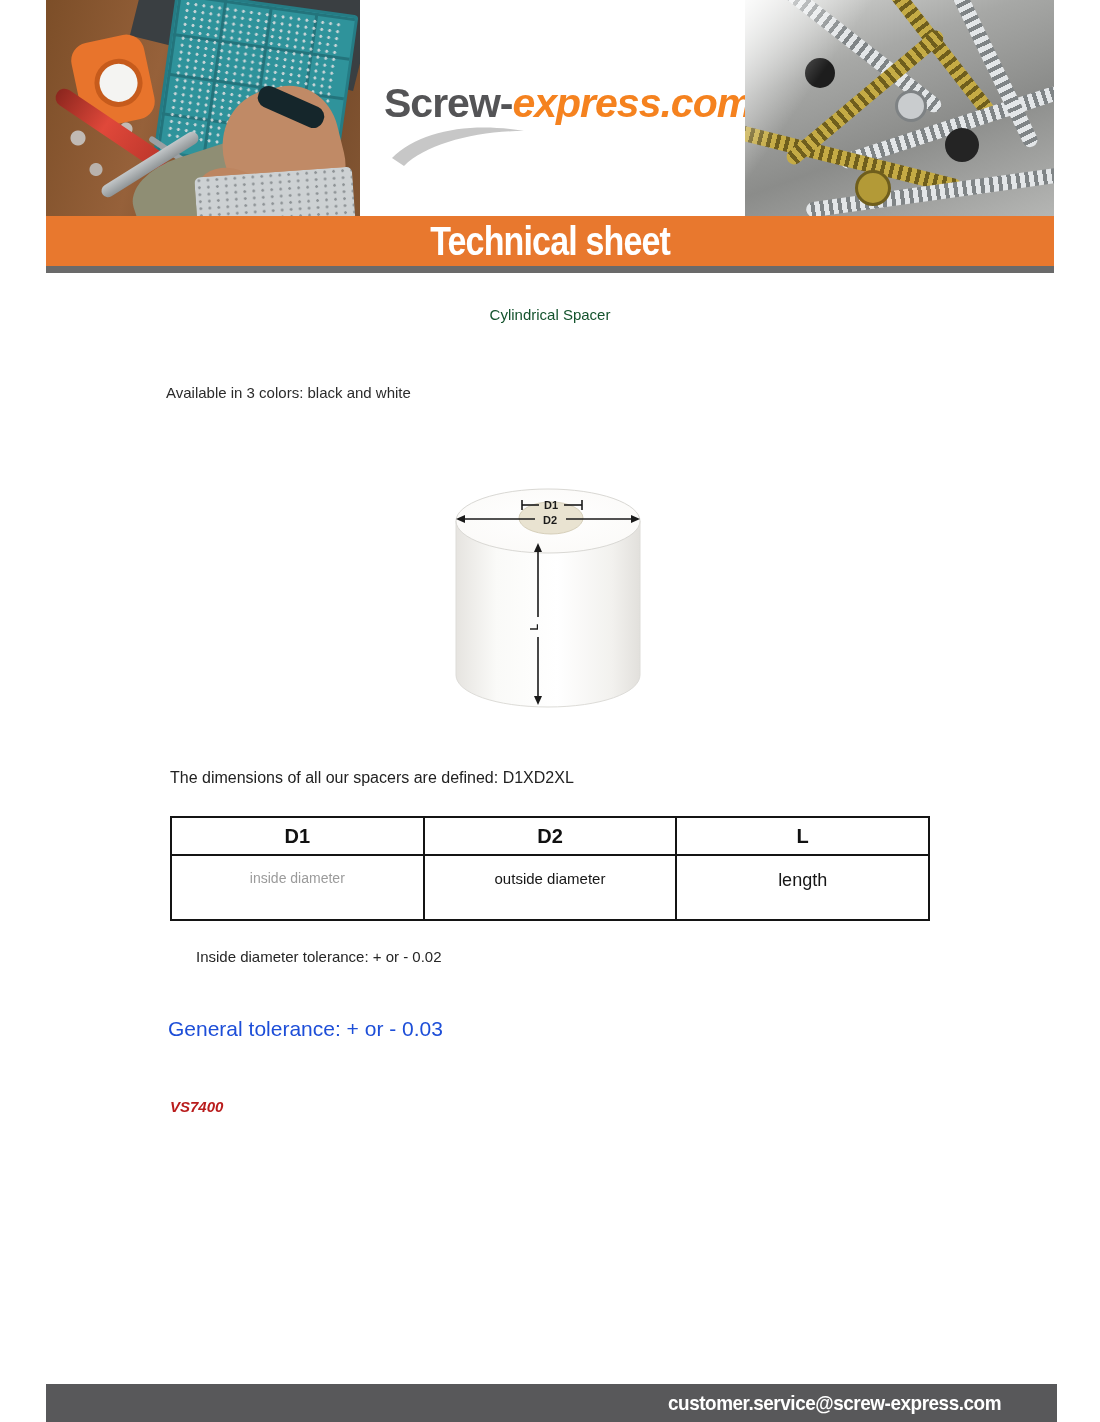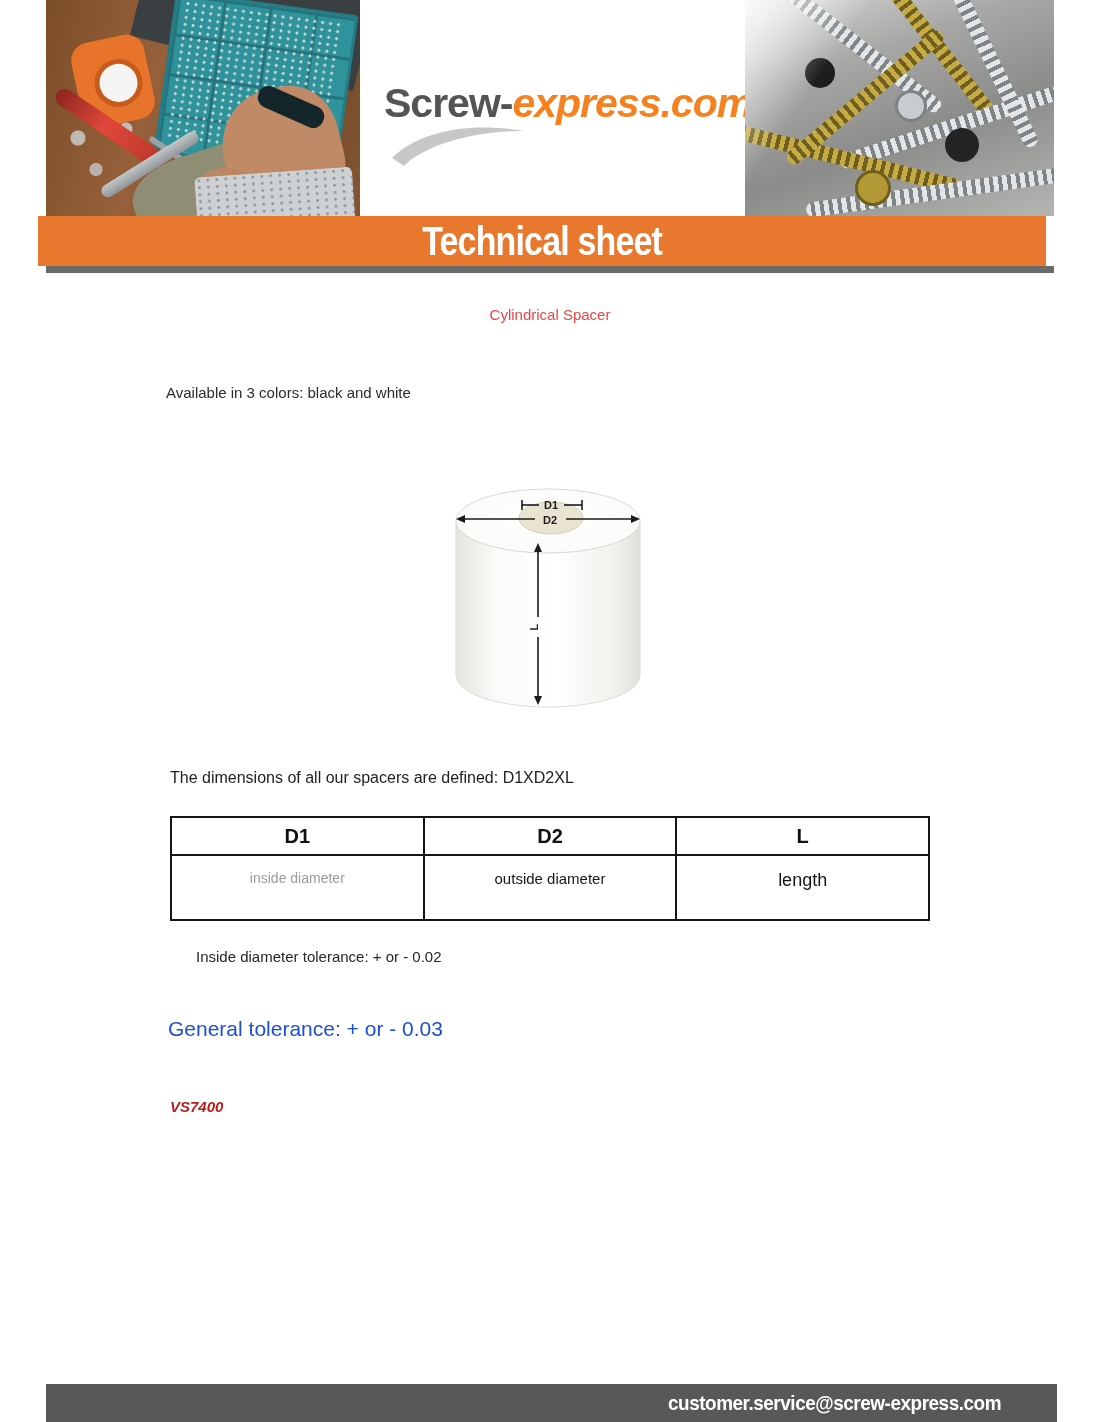--- a/index.html
+++ b/index.html
@@ -43,28 +43,28 @@
   .screw-head{position:absolute;border-radius:50%;}
   .pr-fade{left:0;top:0;width:100%;height:100%;
            background:linear-gradient(125deg,rgba(255,255,255,.9),rgba(255,255,255,0) 28%);}
 
   .logo-zone{position:absolute;left:360px;top:0;width:385px;height:216px;background:#ffffff;}
   .logo-text{position:absolute;left:24px;top:80px;font-size:41px;font-weight:bold;letter-spacing:-1px;white-space:nowrap;}
   .logo-primary{color:#545456;}
   .logo-secondary{color:#f5821f;font-style:italic;}
   .logo-swoosh{position:absolute;left:30px;top:124px;}
 
-  .banner{position:absolute;left:38px;top:216px;width:1008px;height:50px;background:#e8782e;
+  .banner{position:absolute;left:46px;top:216px;width:1008px;height:50px;background:#e8782e;
           display:flex;align-items:center;justify-content:center;}
   .banner-title{color:#ffffff;font-size:40px;font-weight:bold;letter-spacing:-1px;transform:scaleX(.85);white-space:nowrap;}
   .divider{position:absolute;left:46px;top:266px;width:1008px;height:7px;background:#6a6a6a;}
 
   
   .product-name{position:absolute;left:0;top:306px;width:1100px;text-align:center;
-                color:#ef4444;font-size:15px;}
+                color:#14532d;font-size:15px;}
   .availability{position:absolute;left:166px;top:384px;font-size:15px;color:#2b2b2b;}
 
   .figure{position:absolute;left:454px;top:487px;}
 
   .dim-note{position:absolute;left:170px;top:769px;font-size:16px;color:#222;}
 
   .spec-table{position:absolute;left:170px;top:816px;width:760px;border-collapse:collapse;table-layout:fixed;}
   .spec-table th,.spec-table td{border:2px solid #141414;text-align:center;}
   .spec-table th{height:34px;font-size:20px;font-weight:bold;color:#111;}
   .spec-table td{height:48px;vertical-align:top;padding-top:14px;font-size:15px;color:#161616;}

